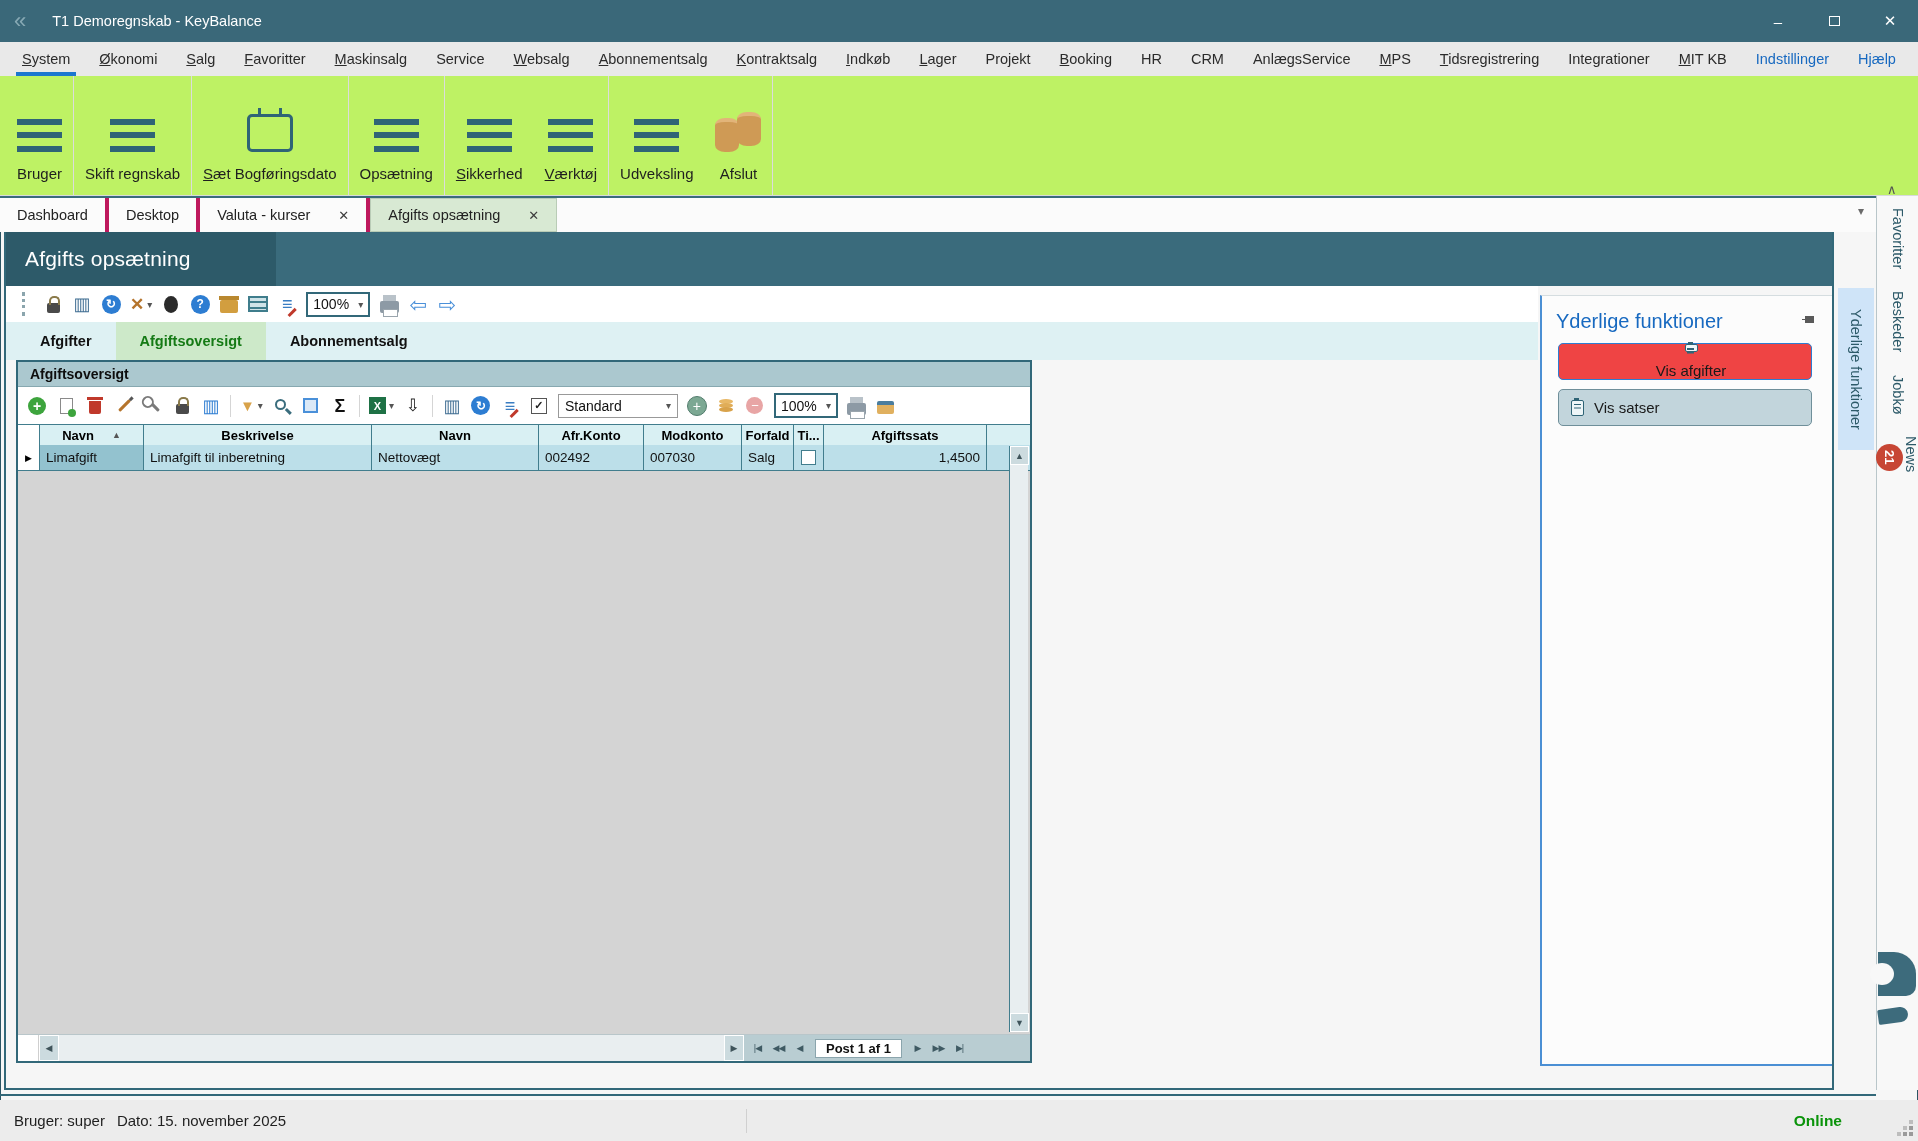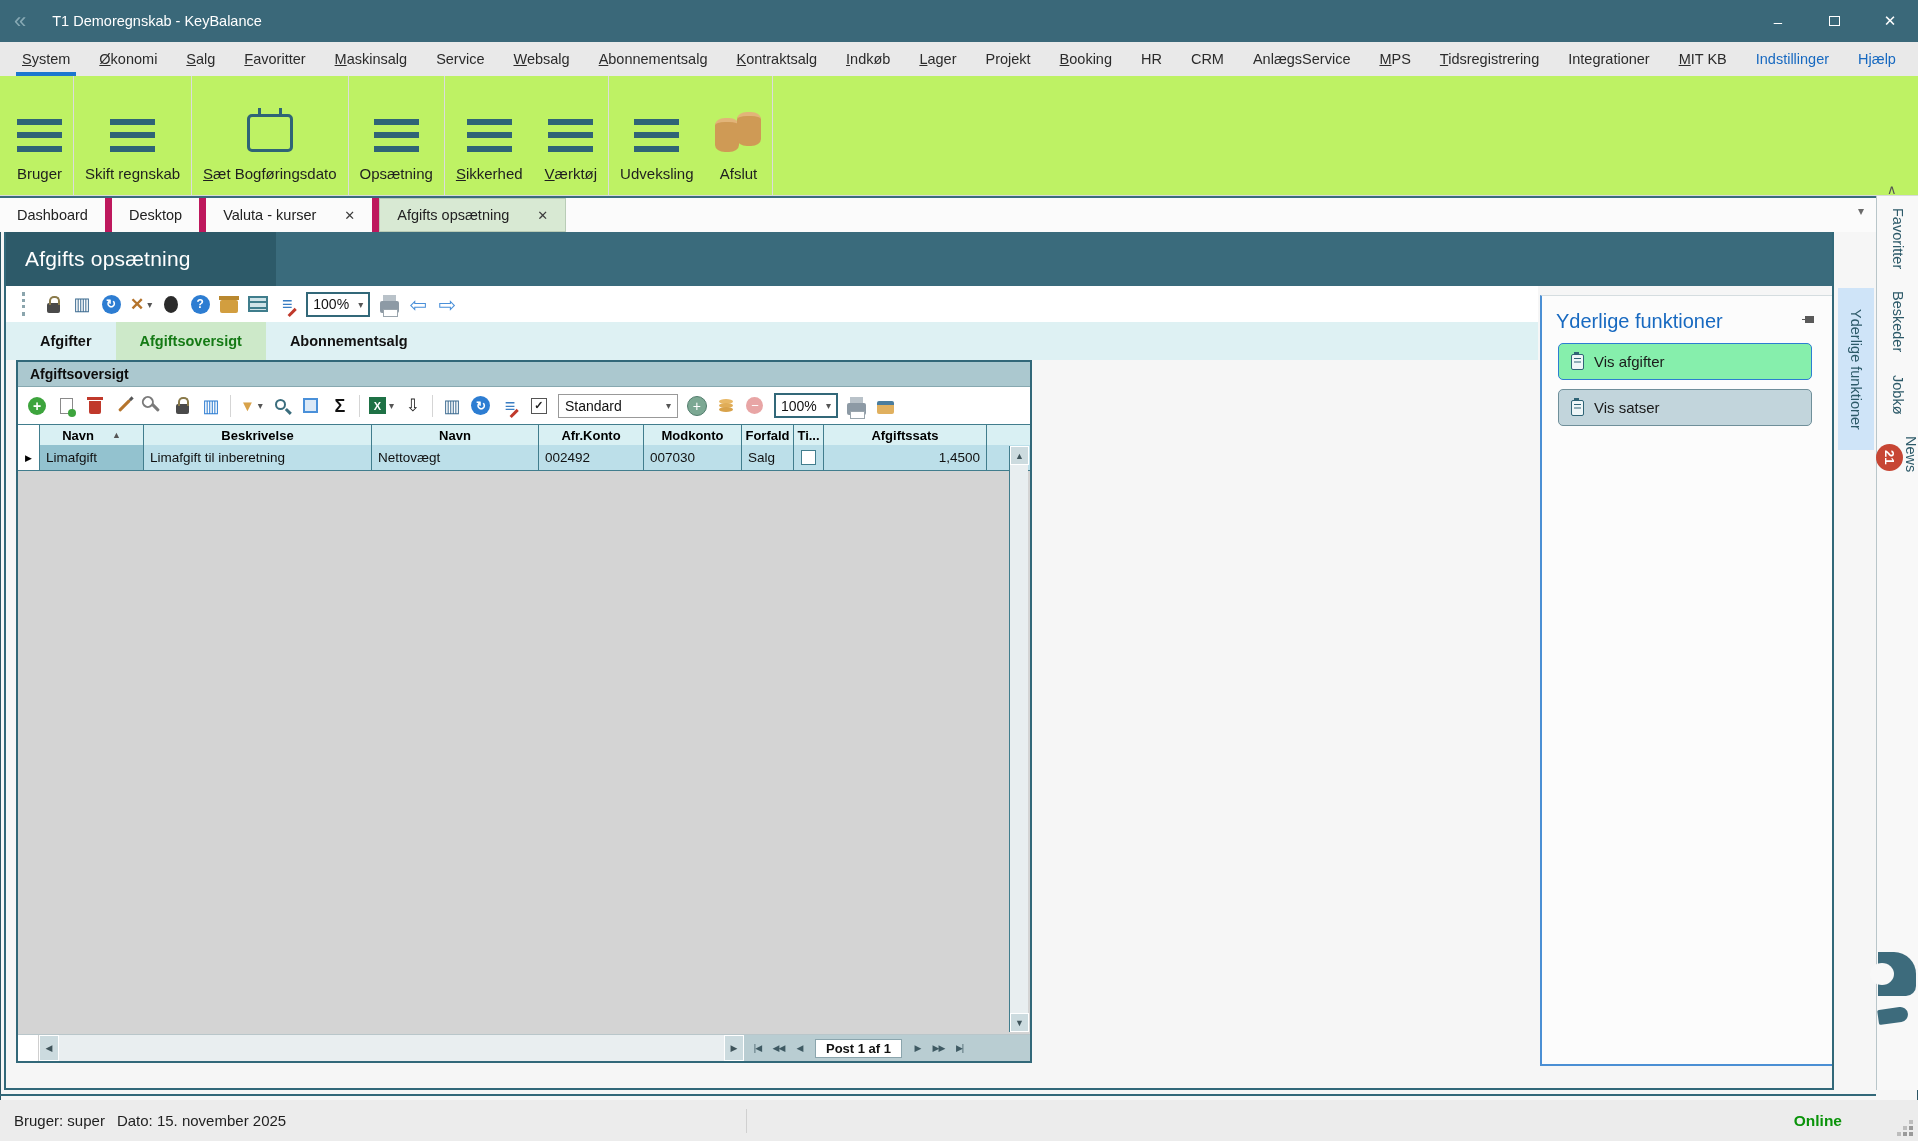--- a/index.html
+++ b/index.html
@@ -46,21 +46,21 @@
   .ic-calendar::before { left:8px; } .ic-calendar::after { right:8px; }
   .ic-database { width:46px; height:40px; position:relative; }
   .ic-database::before, .ic-database::after { content:""; position:absolute; width:24px; height:30px;
      background:#cf9a55; border-radius:10px/7px; border-top:4px solid #e2b479; }
   .ic-database::before { left:0; bottom:0; } .ic-database::after { right:0; bottom:6px; }
 
   
   .tabrow { position:absolute; left:0; top:196px; width:1876px; height:36px; background:#fbfbfb;
             border-top:2px solid #3a6b7c; display:flex; align-items:stretch; }
   .dtab { display:flex; align-items:center; padding:0 17px; font-size:14.5px; color:#222;
-          border-right:7px solid #be185d; white-space:nowrap; }
+          border-right:4px solid #be185d; white-space:nowrap; }
   .dtab.active { background:#d8e9d3; border:1px solid #b9ccb6; }
   .tclose { display:none; margin-left:28px; font-size:13px; color:#3c3c3c; }
   .tclose.closable { display:inline; }
   .tabmenu-caret { position:absolute; right:48px; top:8px; font-size:12px; color:#6a6a6a; }
 
   
   .workarea { position:absolute; left:4px; top:232px; width:1830px; height:858px;
               border:2px solid #326879; border-top:none; background:#f6f6f6; }
   .pageheader { position:absolute; left:0; top:0; width:100%; height:54px; background:#3a6b7c; }
   .pagetitlebox { width:270px; height:54px; background:#2d5a69; display:flex; align-items:center;
@@ -187,21 +187,21 @@
   .sidepanel { position:absolute; left:1534px; top:63px; width:292px; height:771px; background:#fcfcfc;
                border-left:2px solid #4b8fd4; border-bottom:2px solid #4b8fd4; border-top:1px solid #d5dde0; }
   .sptitlerow { display:flex; align-items:center; justify-content:space-between; padding:14px 16px 10px 14px; }
   .sptitle { color:#1769c0; font-size:20px; }
   .i-pin { width:14px; height:14px; position:relative; }
   .i-pin::before { content:""; position:absolute; left:3px; top:1px; width:9px; height:7px; background:#5a5a5a; }
   .i-pin::after { content:""; position:absolute; left:0; top:4px; width:3px; height:1.5px; background:#5a5a5a; }
   .spbuttons { display:flex; flex-direction:column; gap:9px; padding:0 20px 0 16px; }
   .spbtn { height:37px; border-radius:5px; display:flex; align-items:center; gap:10px; padding-left:12px;
            font-size:15px; color:#1a1a1a; background:#c2d5dc; border:1.5px solid #6f8f9a; }
-  .spbtn.primary { background:#86efac; border:1.5px solid #2d7dd2; }
+  .spbtn.primary { background:#ef4444; border:1.5px solid #2d7dd2;flex-direction:column; }
   .i-clipboard { width:13px; height:16px; border:1.5px solid #2f6476; border-radius:2px; position:relative; background:#eef6f8; }
   .i-clipboard::before { content:""; position:absolute; left:2px; top:-3px; width:5px; height:3px; background:#2f6476; }
   .i-clipboard::after { content:""; position:absolute; left:1.5px; top:3px; width:7px; height:1.5px;
         background:#2f6476; box-shadow:0 3.5px 0 #2f6476; }
 
   
   .vtab { position:absolute; left:1838px; top:288px; width:36px; height:162px; background:#cfe4f8;
           color:#2d5a69; writing-mode:vertical-rl; display:flex; align-items:center; justify-content:center;
           font-size:14.5px; }
   .rightstrip { position:absolute; left:1876px; top:196px; width:42px; height:894px; background:#f8f8f8;

